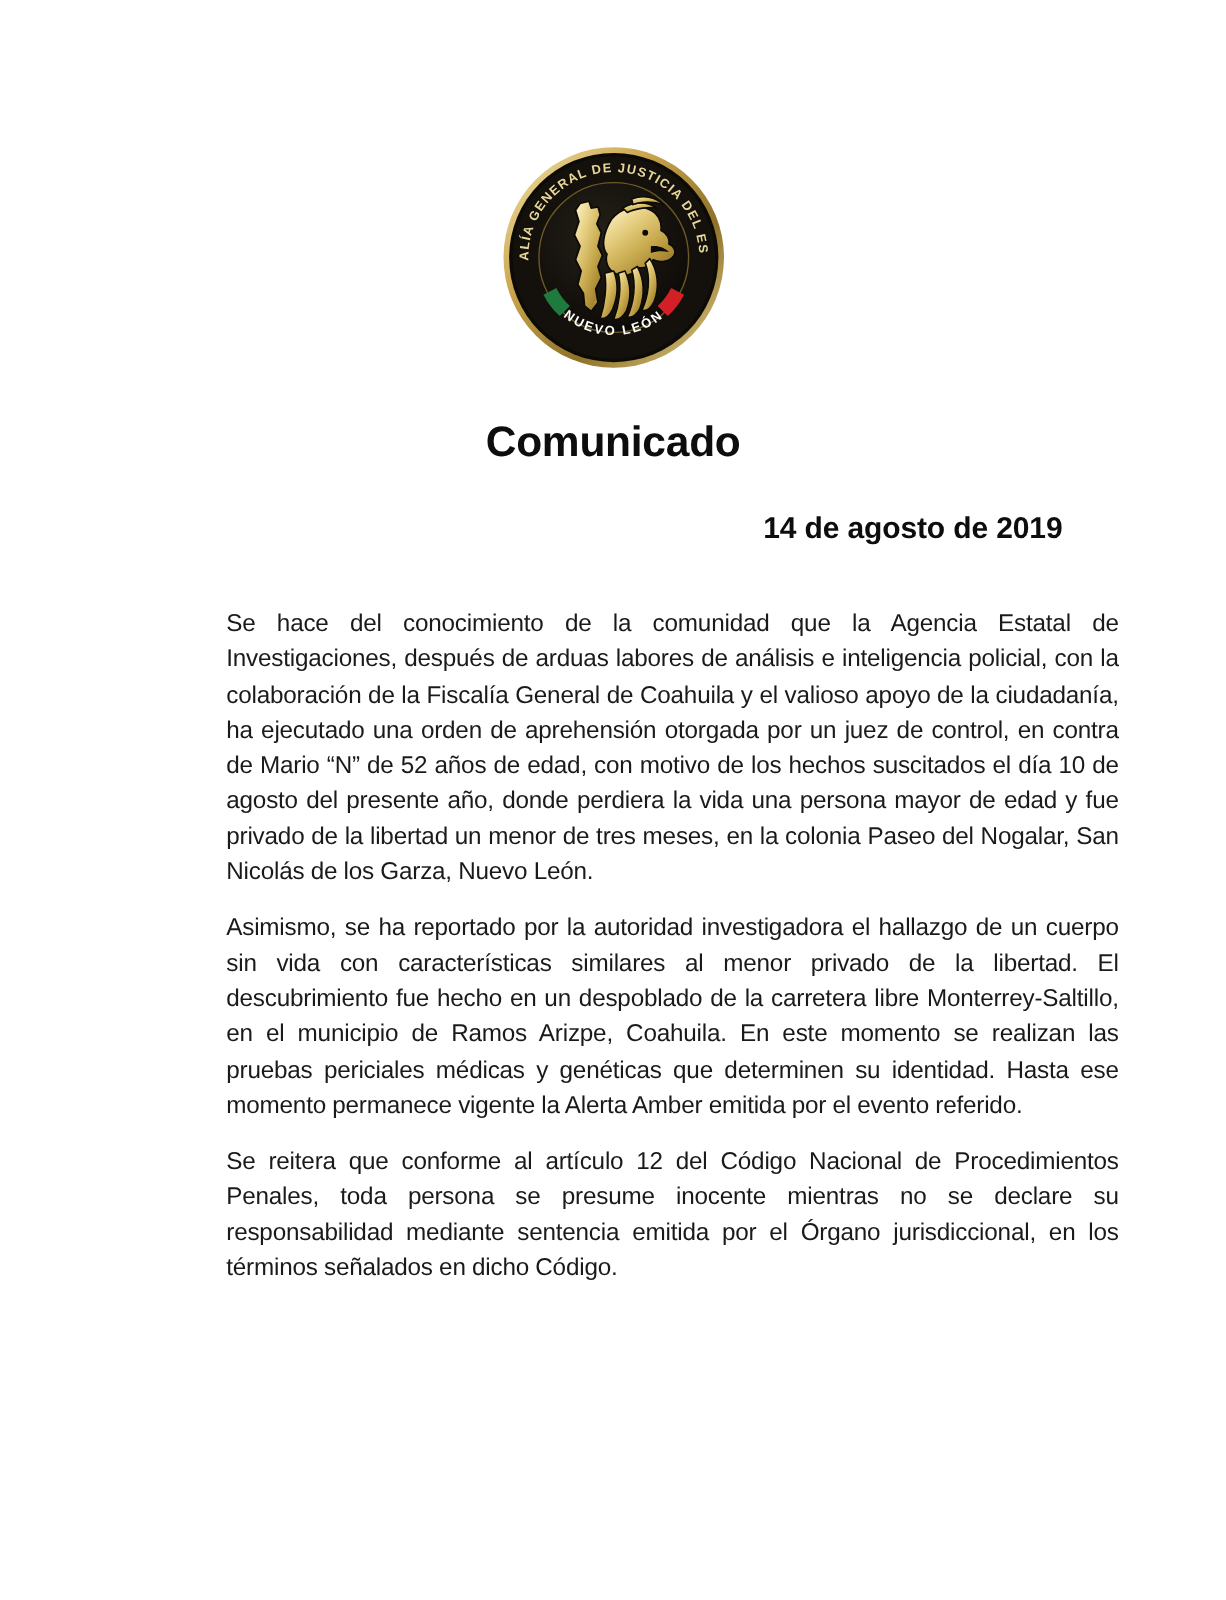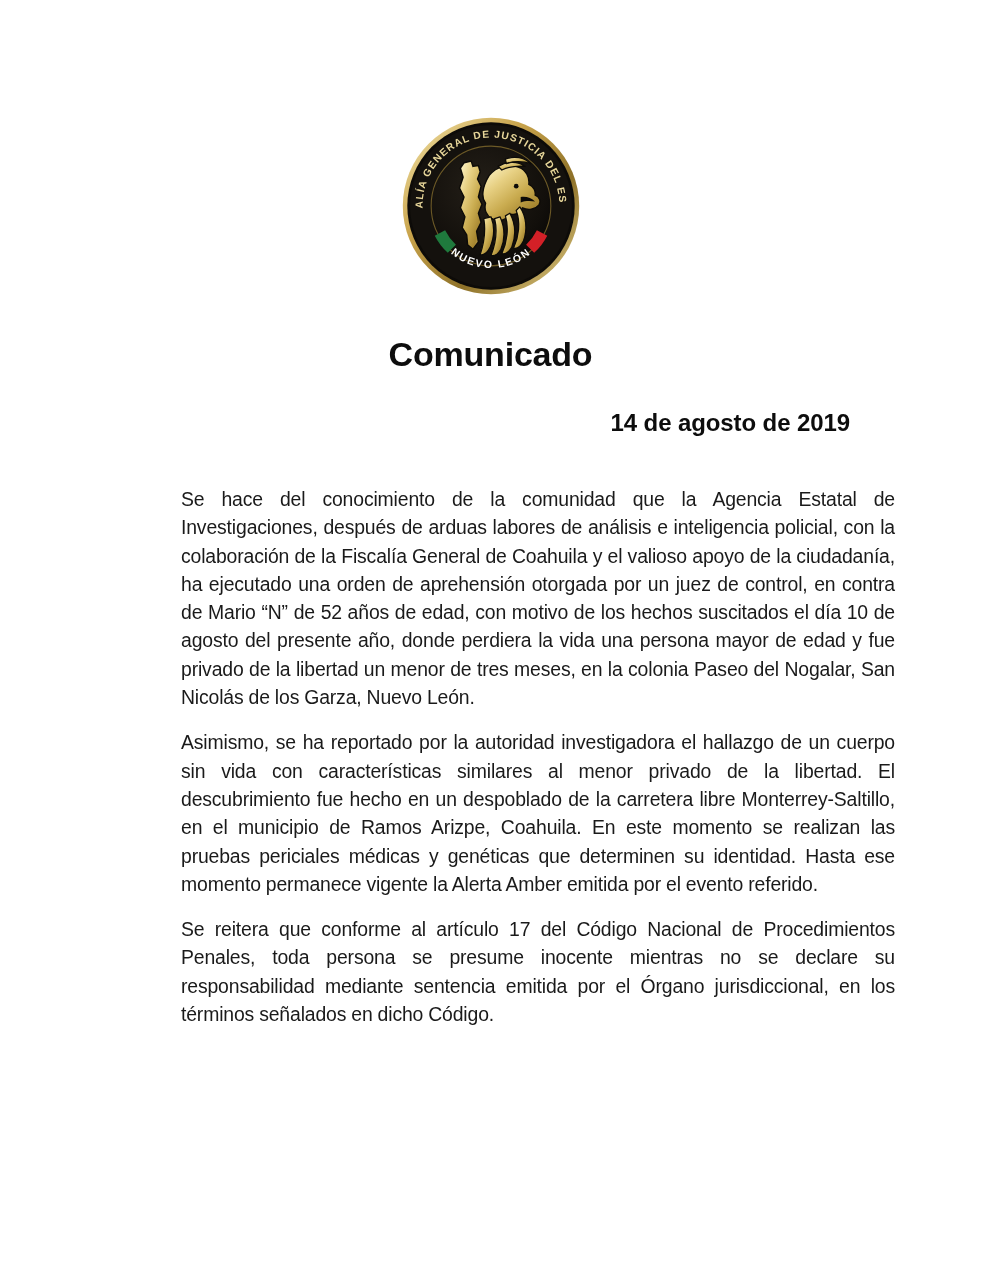--- a/index.html
+++ b/index.html
@@ -168,16 +168,16 @@
     </svg>
   </div>
 
   <h1 class="doc-title">Comunicado</h1>
 
   <div class="doc-date">14 de agosto de 2019</div>
 
   <div class="body-block">
     <p>Se hace del conocimiento de la comunidad que la Agencia Estatal de Investigaciones, después de arduas labores de análisis e inteligencia policial, con la colaboración de la Fiscalía General de Coahuila y el valioso apoyo de la ciudadanía, ha ejecutado una orden de aprehensión otorgada por un juez de control, en contra de Mario “N” de 52 años de edad, con motivo de los hechos suscitados el día 10 de agosto del presente año, donde perdiera la vida una persona mayor de edad y fue privado de la libertad un menor de tres meses, en la colonia Paseo del Nogalar, San Nicolás de los Garza, Nuevo León.</p>
     <p>Asimismo, se ha reportado por la autoridad investigadora el hallazgo de un cuerpo sin vida con características similares al menor privado de la libertad. El descubrimiento fue hecho en un despoblado de la carretera libre Monterrey-Saltillo, en el municipio de Ramos Arizpe, Coahuila. En este momento se realizan las pruebas periciales médicas y genéticas que determinen su identidad. Hasta ese momento permanece vigente la Alerta Amber emitida por el evento referido.</p>
-    <p>Se reitera que conforme al artículo 17 del Código Nacional de Procedimientos Penales, toda persona se presume inocente mientras no se declare su responsabilidad mediante sentencia emitida por el Órgano jurisdiccional, en los términos señalados en dicho Código.</p>
+    <p>Se reitera que conforme al artículo 12 del Código Nacional de Procedimientos Penales, toda persona se presume inocente mientras no se declare su responsabilidad mediante sentencia emitida por el Órgano jurisdiccional, en los términos señalados en dicho Código.</p>
   </div>
 
 </div>
 
 </body></html>

